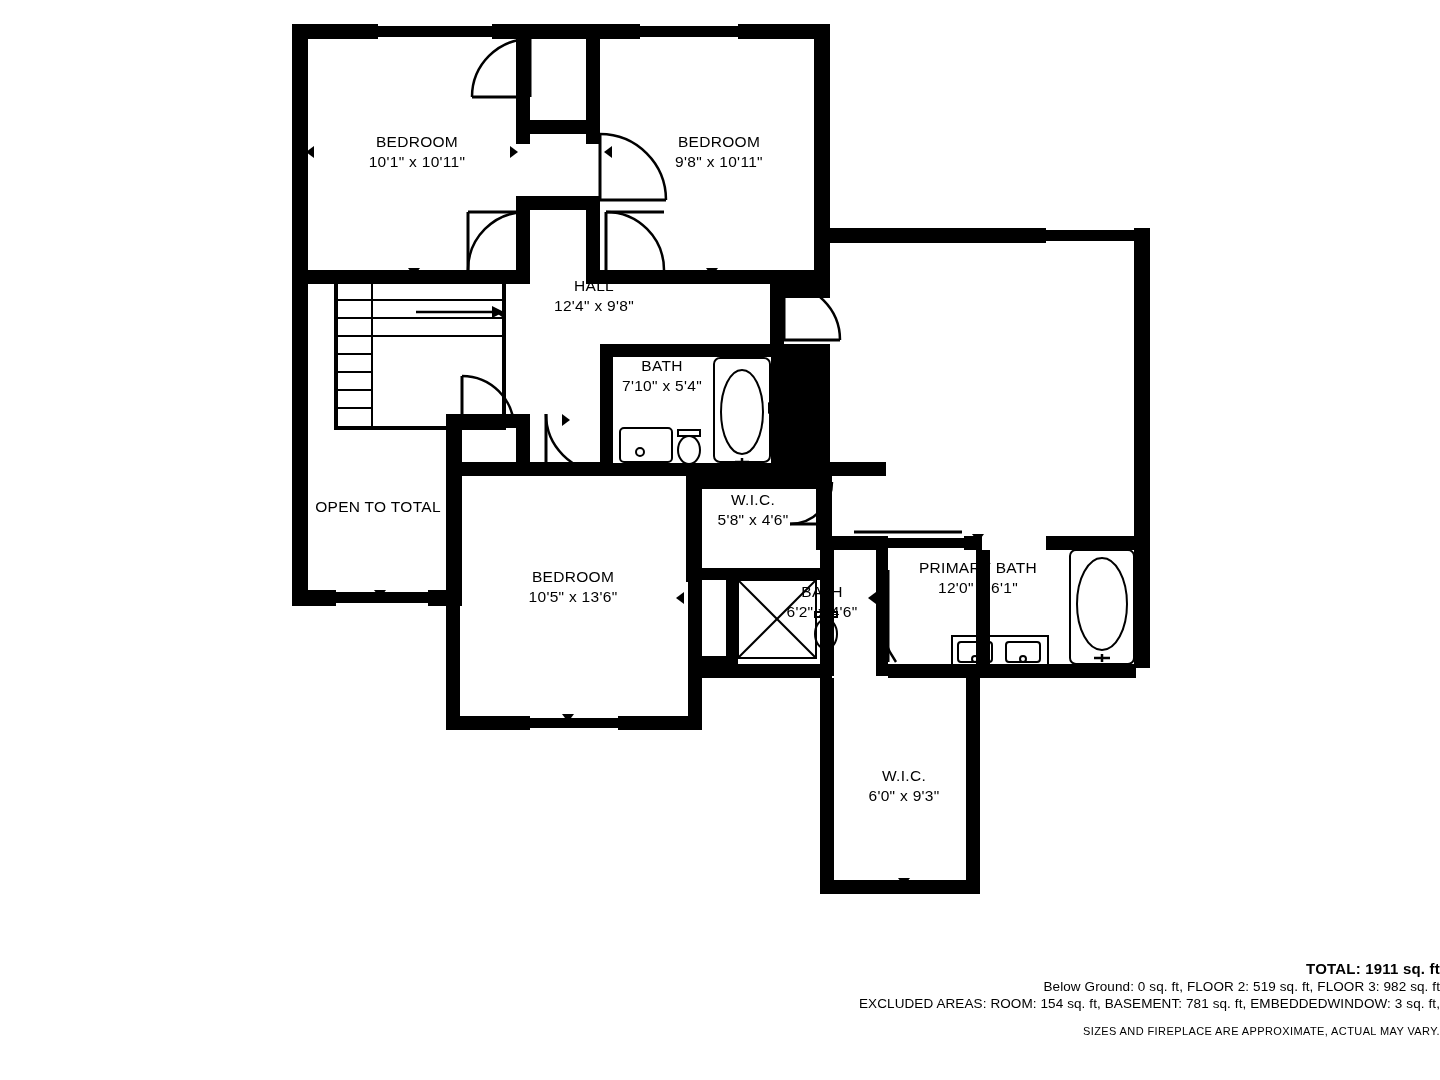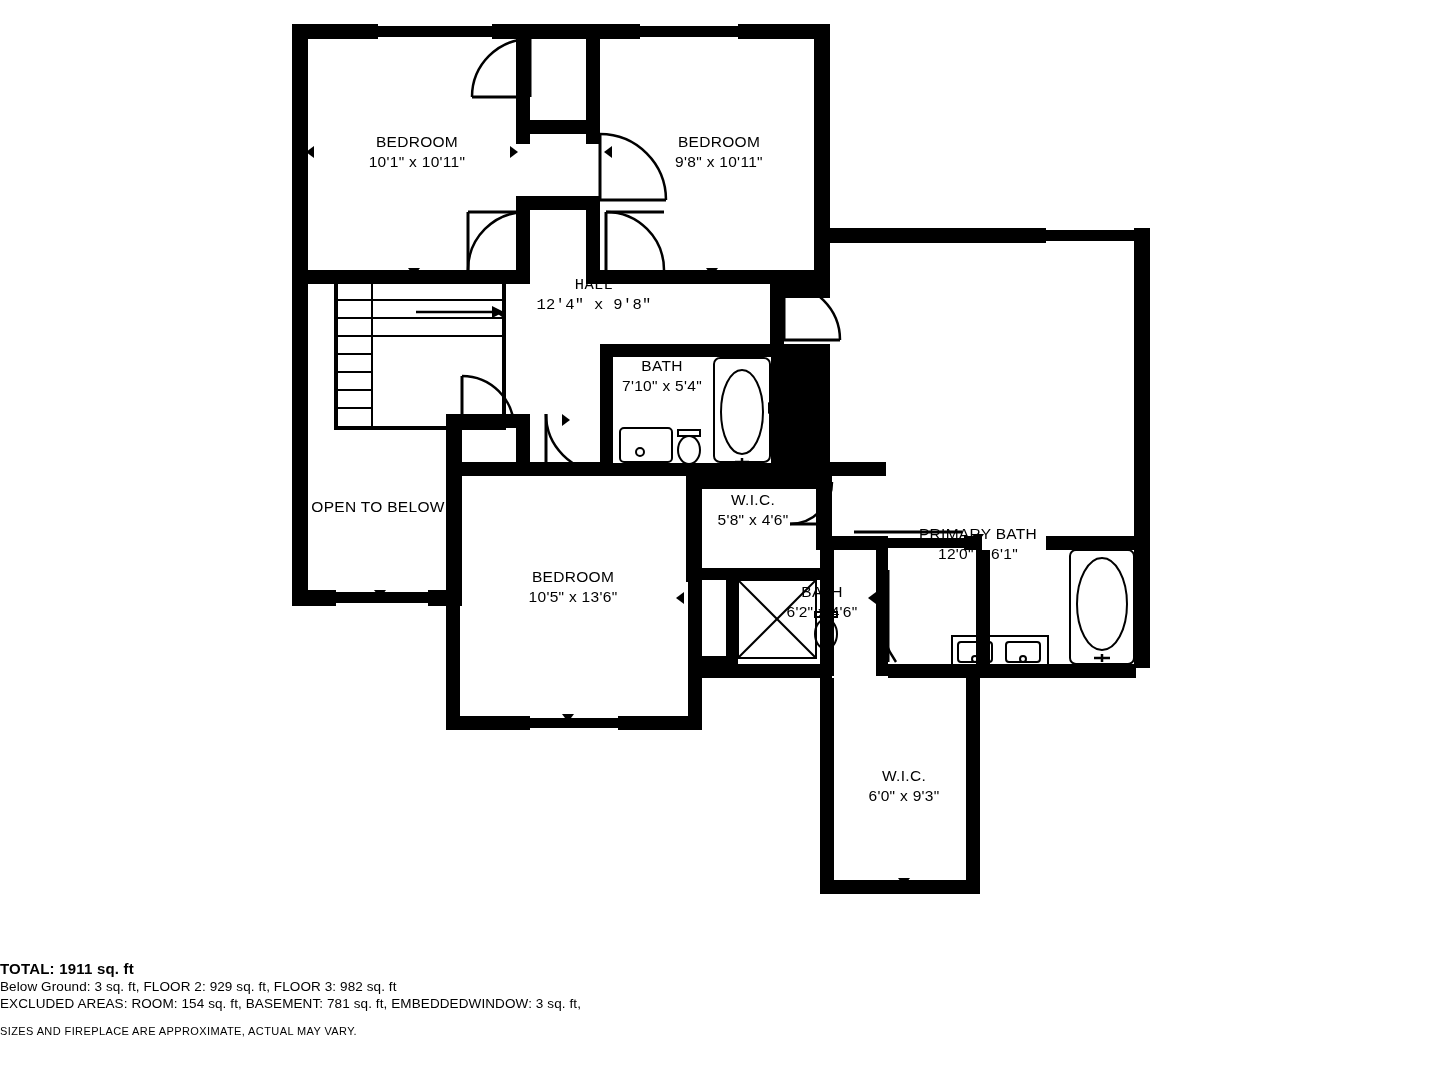--- a/index.html
+++ b/index.html
@@ -35,21 +35,21 @@
   }
   .room-label .rdim {
     display: block;
     font-size: 15.5px;
     font-weight: 400;
   }
   .footer {
     position: absolute;
     left: 0;
     width: 1440px;
-    text-align: left;
+    text-align: right;
   }
   .footer .total {
     font-size: 15px;
     font-weight: bold;
     letter-spacing: 0.2px;
   }
   .footer .line {
     font-size: 13.5px;
     letter-spacing: 0.1px;
     margin-top: 2px;
@@ -285,42 +285,42 @@
   <div class="room-label" style="left:417px; top:132px; transform:translateX(-50%);">
     <span class="rname">BEDROOM</span>
     <span class="rdim">10'1" x 10'11"</span>
   </div>
 
   <div class="room-label" style="left:719px; top:132px; transform:translateX(-50%);">
     <span class="rname">BEDROOM</span>
     <span class="rdim">9'8" x 10'11"</span>
   </div>
 
-  <div class="room-label" style="left:594px; top:276px; transform:translateX(-50%);font-family:Liberation Mono, monospace;">
+  <div class="room-label" style="left:594px; top:276px; transform:translateX(-50%);">
     <span class="rname">HALL</span>
     <span class="rdim">12'4" x 9'8"</span>
   </div>
 
   <div class="room-label" style="left:662px; top:356px; transform:translateX(-50%);">
     <span class="rname">BATH</span>
     <span class="rdim">7'10" x 5'4"</span>
   </div>
 
 
   <div class="room-label" style="left:378px; top:497px; transform:translateX(-50%);">
-    <span class="rname">OPEN TO BELOW</span>
+    <span class="rname">OPEN TO TOTAL</span>
     <span class="rdim"></span>
   </div>
 
   <div class="room-label" style="left:753px; top:490px; transform:translateX(-50%);">
     <span class="rname">W.I.C.</span>
     <span class="rdim">5'8" x 4'6"</span>
   </div>
 
-  <div class="room-label" style="left:978px; top:524px; transform:translateX(-50%);">
+  <div class="room-label" style="left:978px; top:558px; transform:translateX(-50%);">
     <span class="rname">PRIMARY BATH</span>
     <span class="rdim">12'0" x 6'1"</span>
   </div>
 
   <div class="room-label" style="left:573px; top:567px; transform:translateX(-50%);">
     <span class="rname">BEDROOM</span>
     <span class="rdim">10'5" x 13'6"</span>
   </div>
 
   <div class="room-label" style="left:822px; top:582px; transform:translateX(-50%);">
@@ -328,18 +328,18 @@
     <span class="rdim">6'2" x 4'6"</span>
   </div>
 
   <div class="room-label" style="left:904px; top:766px; transform:translateX(-50%);">
     <span class="rname">W.I.C.</span>
     <span class="rdim">6'0" x 9'3"</span>
   </div>
 
   <div class="footer" style="top:960px;">
     <div class="total">TOTAL: 1911 sq. ft</div>
-    <div class="line">Below Ground: 3 sq. ft, FLOOR 2: 929 sq. ft, FLOOR 3: 982 sq. ft</div>
+    <div class="line">Below Ground: 0 sq. ft, FLOOR 2: 519 sq. ft, FLOOR 3: 982 sq. ft</div>
     <div class="line">EXCLUDED AREAS: ROOM: 154 sq. ft, BASEMENT: 781 sq. ft, EMBEDDEDWINDOW: 3 sq. ft,</div>
     <div class="disclaimer">SIZES AND FIREPLACE ARE APPROXIMATE, ACTUAL MAY VARY.</div>
   </div>
 
 </div>
 
 </body></html>

